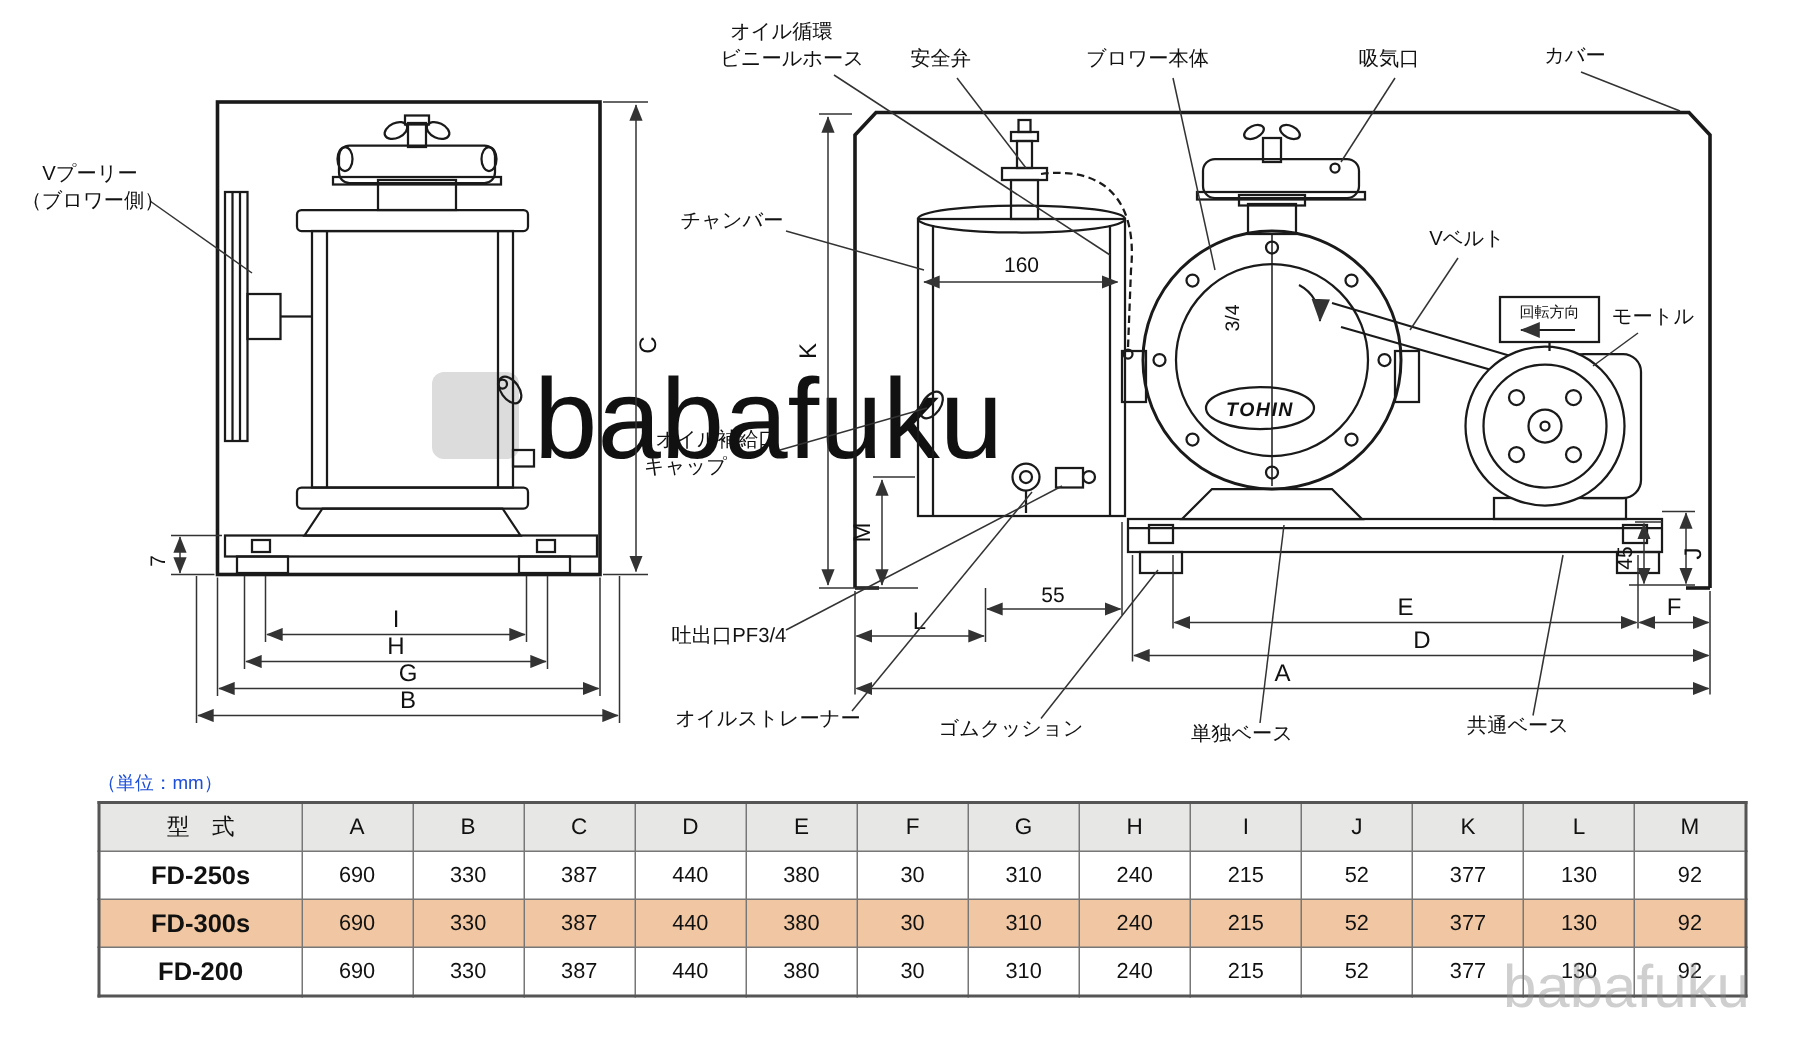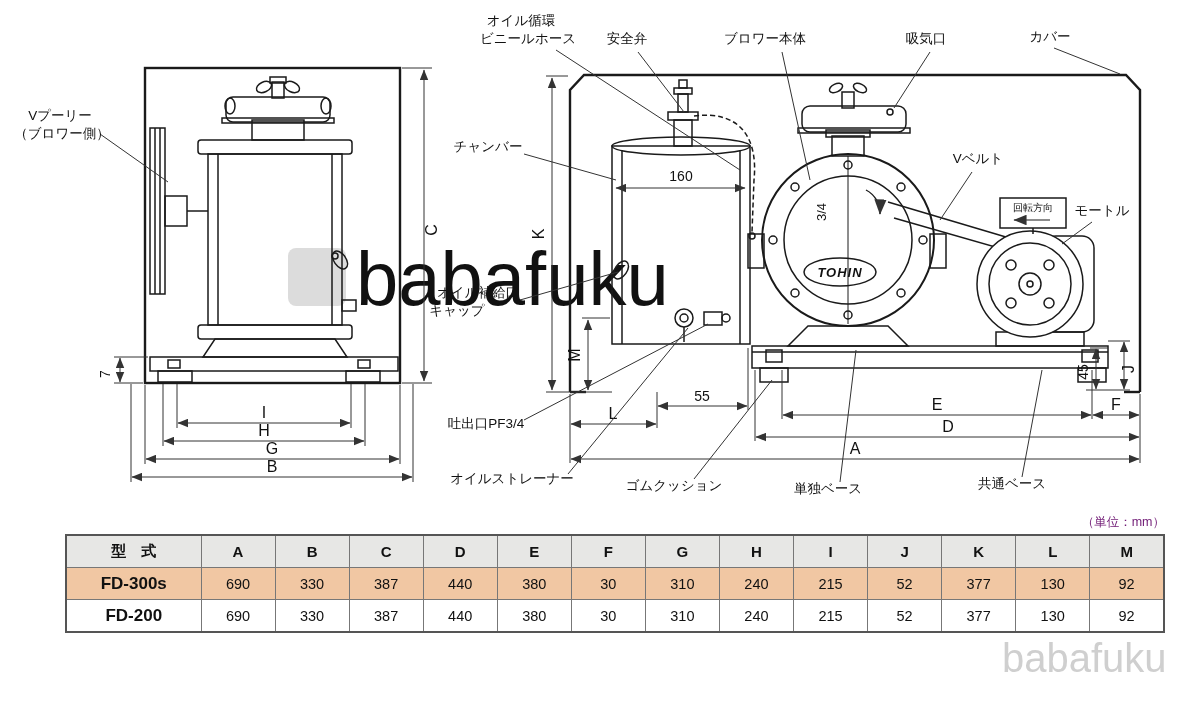--- a/index.html
+++ b/index.html
@@ -6,24 +6,24 @@
   body{
     width:1200px;height:704px;background:#ffffff;position:relative;overflow:hidden;
     font-family:"Liberation Sans","DejaVu Sans",sans-serif;color:#111;
   }
   svg{display:block;}
   svg text{font-family:"Liberation Sans","DejaVu Sans",sans-serif;fill:#111;}
   .jp{font-size:13.5px;}
   .dimletter{font-size:16px;}
   .dimnum{font-size:14px;}
   .table-section{margin-left:65px;position:relative;}
-  .unit-label{width:1100px;text-align:right;font-size:12.5px;margin:2px 0 3px;color:#701a75;}
+  .unit-label{width:1100px;font-size:12.5px;margin:2px 0 3px;color:#1d4ed8;}
   table.dims{border-collapse:collapse;table-layout:fixed;width:1100px;border:2px solid #555;background:#fff;}
   .dims th,.dims td{border:1px solid #777;text-align:center;padding:0;height:31px;font-size:14.5px;color:#111;}
-  .dims thead th{background:#e7e7e5;font-weight:bold;font-size:15px;}
+  .dims thead th{background:#e7e7e5;font-weight:normal;font-size:15px;}
   .dims td.model{font-size:17px;font-weight:bold;}
   .dims tr.hl td{background:#f1c7a3;}
   .wm-bottom{position:absolute;left:1002px;top:636px;font-size:40px;color:rgba(135,135,135,0.40);pointer-events:none;}
 </style>
 </head>
 <body>
 
 <div>
 <svg width="1200" height="512" viewBox="0 0 1200 512">
   <defs>
@@ -322,20 +322,36 @@
         <th>G</th>
         <th>H</th>
         <th>I</th>
         <th>J</th>
         <th>K</th>
         <th>L</th>
         <th>M</th>
       </tr>
     </thead>
     <tbody>
+      <tr>
+        <td class="model">FD-250s</td>
+        <td>690</td>
+        <td>330</td>
+        <td>387</td>
+        <td>440</td>
+        <td>380</td>
+        <td>30</td>
+        <td>310</td>
+        <td>240</td>
+        <td>215</td>
+        <td>52</td>
+        <td>377</td>
+        <td>130</td>
+        <td>92</td>
+      </tr>
       <tr class="hl">
         <td class="model">FD-300s</td>
         <td>690</td>
         <td>330</td>
         <td>387</td>
         <td>440</td>
         <td>380</td>
         <td>30</td>
         <td>310</td>
         <td>240</td>

